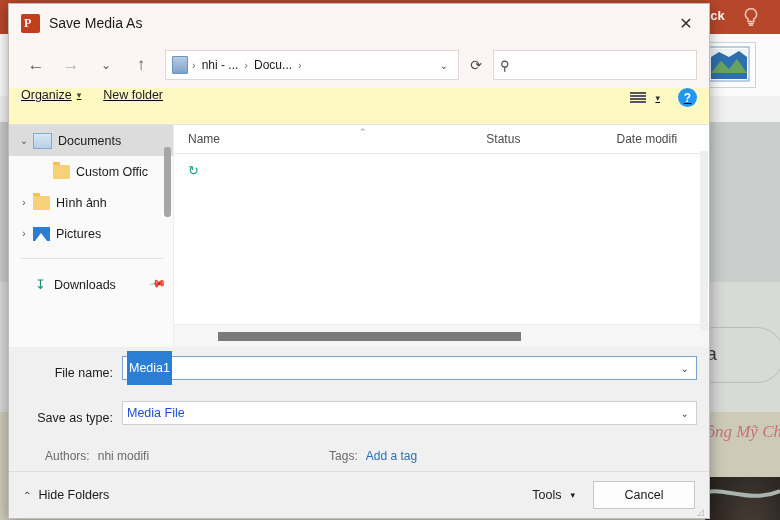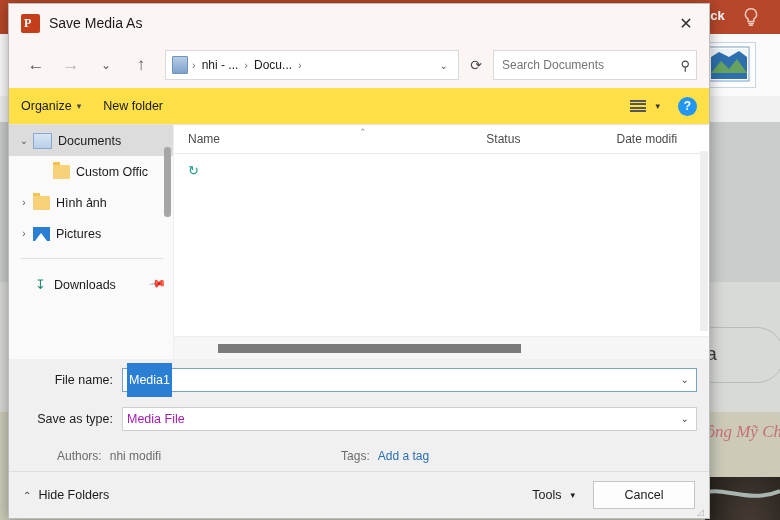--- a/index.html
+++ b/index.html
@@ -49,21 +49,21 @@
   #crumb-icon{width:14px;height:16px;background:linear-gradient(#b9cde4,#7ea2cc);border:1px solid #6f93bd;border-radius:1px;flex:0 0 auto;}
   .crumb{font-size:12px;color:#1b1b1b;margin:0 2px;white-space:nowrap;}
   .sep{font-size:11px;color:#6d6d6d;margin:0 4px;}
   #crumb-chev{margin-left:auto;font-size:10px;color:#5c5c5c;padding:0 6px;}
   #refresh{width:26px;height:26px;display:flex;align-items:center;justify-content:center;font-size:14px;color:#4a4a4a;margin:0 4px;}
   #searchbox{width:190px;height:28px;background:#fff;border:1px solid #d9d9d9;display:flex;align-items:center;padding:0 6px;}
   #search-input{flex:1;border:0;outline:0;font-size:12px;color:#8b8b8b;font-family:"Liberation Sans",sans-serif;background:transparent;}
   #search-icon{font-size:13px;color:#444;}
 
   
-  #toolbar{height:36px;background:#fde047;display:flex;align-items:center;padding:0 12px;flex:0 0 auto;border-bottom:1px solid #e6e2e0;}
+  #toolbar{height:36px;background:#fef9c3;display:flex;align-items:flex-start;padding:0 12px;flex:0 0 auto;border-bottom:1px solid #e6e2e0;text-decoration:underline;}
   .tb-item{font-size:12.5px;color:#1b1b1b;margin-right:22px;display:flex;align-items:center;}
   .tb-item .cv{font-size:9px;margin-left:5px;color:#444;}
   #tb-right{margin-left:auto;display:flex;align-items:center;}
   #viewicon{width:16px;height:12px;display:flex;flex-direction:column;justify-content:space-between;}
   #viewicon i{display:block;height:2px;background:#565656;}
   #viewchev{font-size:9px;color:#333;margin-left:9px;}
   #help{width:19px;height:19px;border-radius:50%;background:#2196f3;color:#fff;font-size:12px;font-weight:bold;display:flex;align-items:center;justify-content:center;margin-left:18px;}
 
   
   #body-split{flex:1;display:flex;background:#fff;min-height:0;}
@@ -96,26 +96,26 @@
   .frow .fstatus{width:100px;padding-left:14px;color:#1f9b8e;font-size:13px;}
   .frow .fdate{width:110px;padding-left:14px;color:#1b1b1b;white-space:nowrap;}
   .bigfolder{width:17px;height:14px;margin-right:8px;background:#f7d177;border-radius:1px;position:relative;flex:0 0 auto;}
   .bigfolder:before{content:"";position:absolute;left:0;top:-3px;width:7px;height:3px;background:#f2c14e;border-radius:1px 1px 0 0;}
   #pane-vscroll{position:absolute;right:1px;top:26px;width:8px;height:180px;background:#eee;}
   #hscroll-track{height:22px;background:#f6f6f6;border-top:1px solid #ededed;display:flex;align-items:center;padding:0 6px;}
   #hscroll-thumb{height:9px;width:58%;background:#7a7a7a;margin-left:38px;}
 
   
   #form{background:#f0f0f0;padding:8px 12px 4px 12px;flex:0 0 auto;}
-  .frm-row{display:flex;align-items:center;height:25px;margin-bottom:14px;}
+  .frm-row{display:flex;align-items:flex-end;height:25px;margin-bottom:20px;}
   .frm-label{width:92px;text-align:right;font-size:12.5px;color:#1b1b1b;padding-right:9px;}
   .frm-field{flex:1;height:22px;background:#fff;border:1px solid #7aa3cc;display:flex;align-items:center;padding:0 2px 0 4px;}
   .frm-field.plain{border:1px solid #cfcfcf;}
   .sel-text{background:#2a7fd4;color:#fff;font-size:12.5px;padding:10px 2px;}
-  .plain-text{font-size:12.5px;color:#a21caf;}
+  .plain-text{font-size:12.5px;color:#1d4ed8;}
   .fchev{margin-left:auto;font-size:10px;color:#4a4a4a;padding:0 5px;}
   #meta-row{display:flex;align-items:center;height:22px;padding-left:0;}
   .meta-label{font-size:12px;color:#6b6b6b;}
   .meta-val{font-size:12px;color:#6b6b6b;margin-left:8px;}
   .meta-link{font-size:12px;color:#2a6fb5;margin-left:8px;}
 
   
   #footer{height:46px;background:#f0f0f0;border-top:1px solid #dedede;display:flex;align-items:center;padding:0 14px;flex:0 0 auto;}
   #hide-folders{font-size:12.5px;color:#1b1b1b;display:flex;align-items:center;}
   #hide-chev{font-size:10px;margin-right:7px;color:#333;}
@@ -183,21 +183,20 @@
       <span class="crumb">nhi - ...</span>
       <span class="sep">›</span>
       <span class="crumb">Docu...</span>
       <span class="sep">›</span>
       <span id="crumb-chev">⌄</span>
     </div>
 
     <div id="refresh">⟳</div>
 
     <div id="searchbox">
-      <input id="search-input" placeholder="Search Documents" style="">
       <span id="search-icon">⚲</span>
     </div>
   </div>
 
   <div id="toolbar">
     <div class="tb-item">
       <span>Organize</span>
       <span class="cv">▾</span>
     </div>
     <div class="tb-item">New folder</div>
@@ -272,21 +271,21 @@
       </div>
     </div>
     <div class="frm-row">
       <div class="frm-label">Save as type:</div>
       <div class="frm-field plain">
         <span class="plain-text">Media File</span>
         <span class="fchev">⌄</span>
       </div>
     </div>
     <div id="meta-row">
-      <span class="meta-label" style="margin-left:36px;">Authors:</span>
+      <span class="meta-label" style="margin-left:24px;">Authors:</span>
       <span class="meta-val">nhi modifi</span>
       <span class="meta-label" style="margin-left:180px;">Tags:</span>
       <span class="meta-link">Add a tag</span>
     </div>
   </div>
 
   <div id="footer">
     <div id="hide-folders">
       <span id="hide-chev">⌃</span>
       <span>Hide Folders</span>

